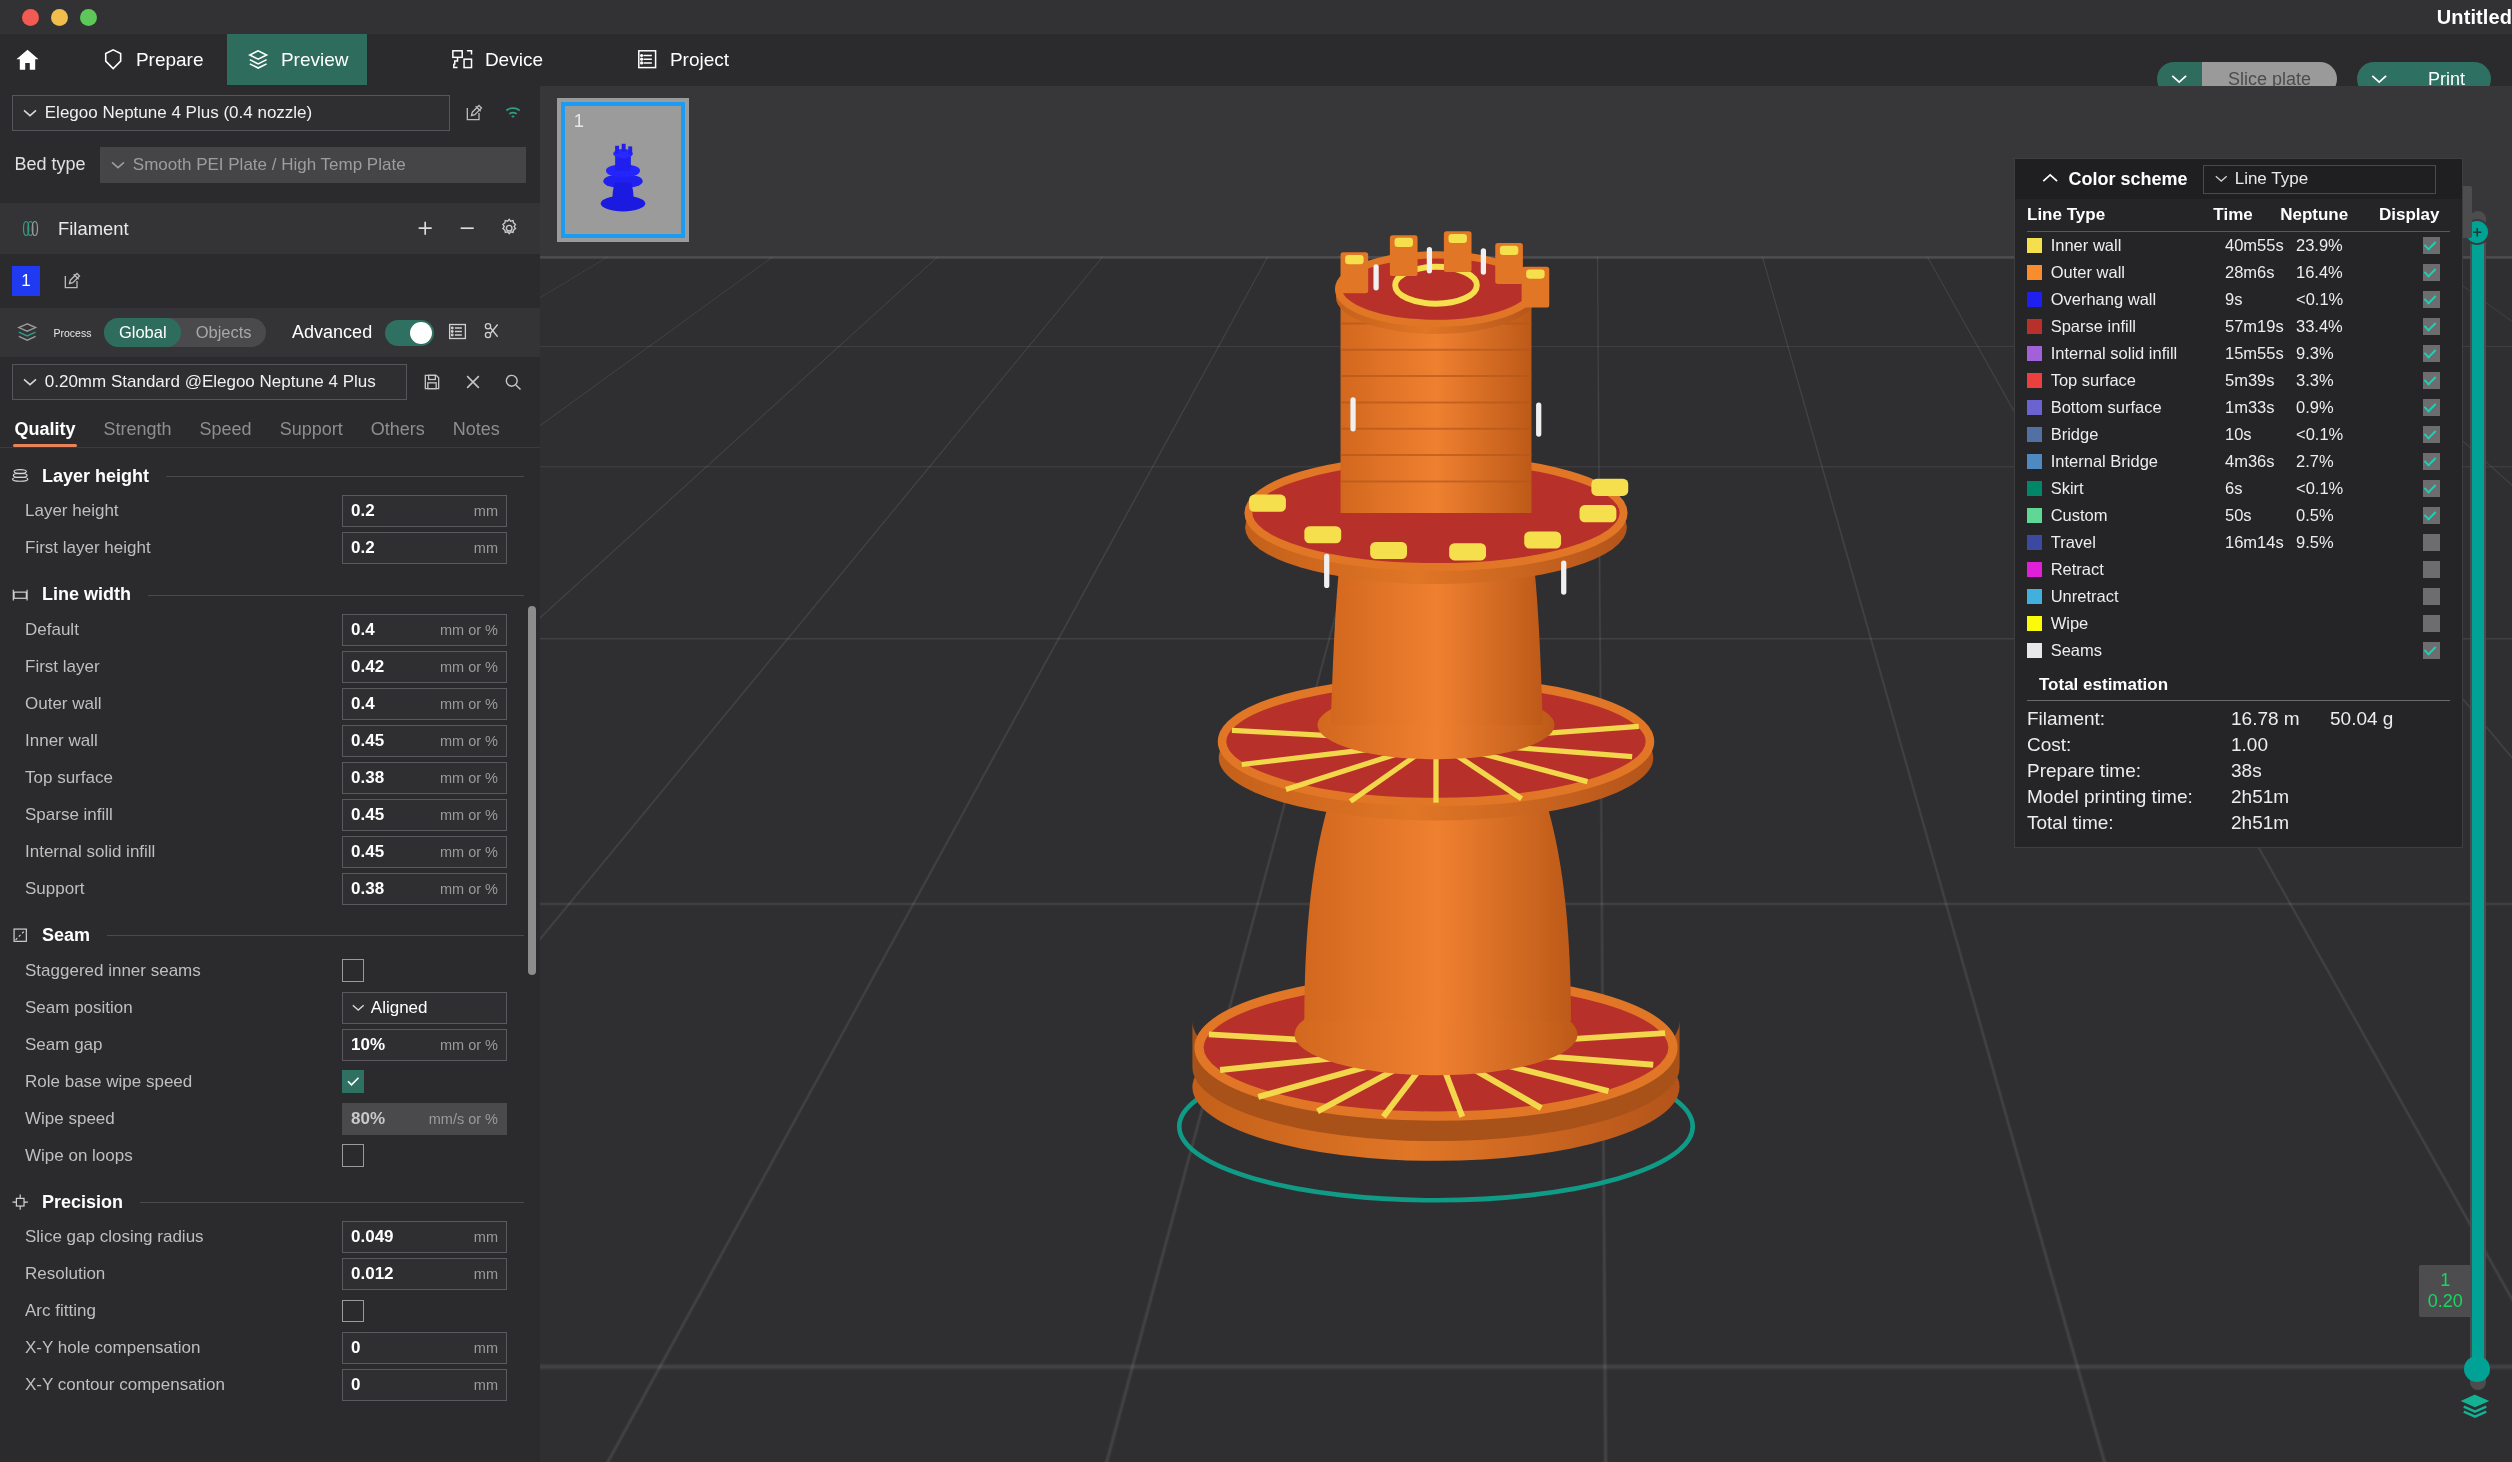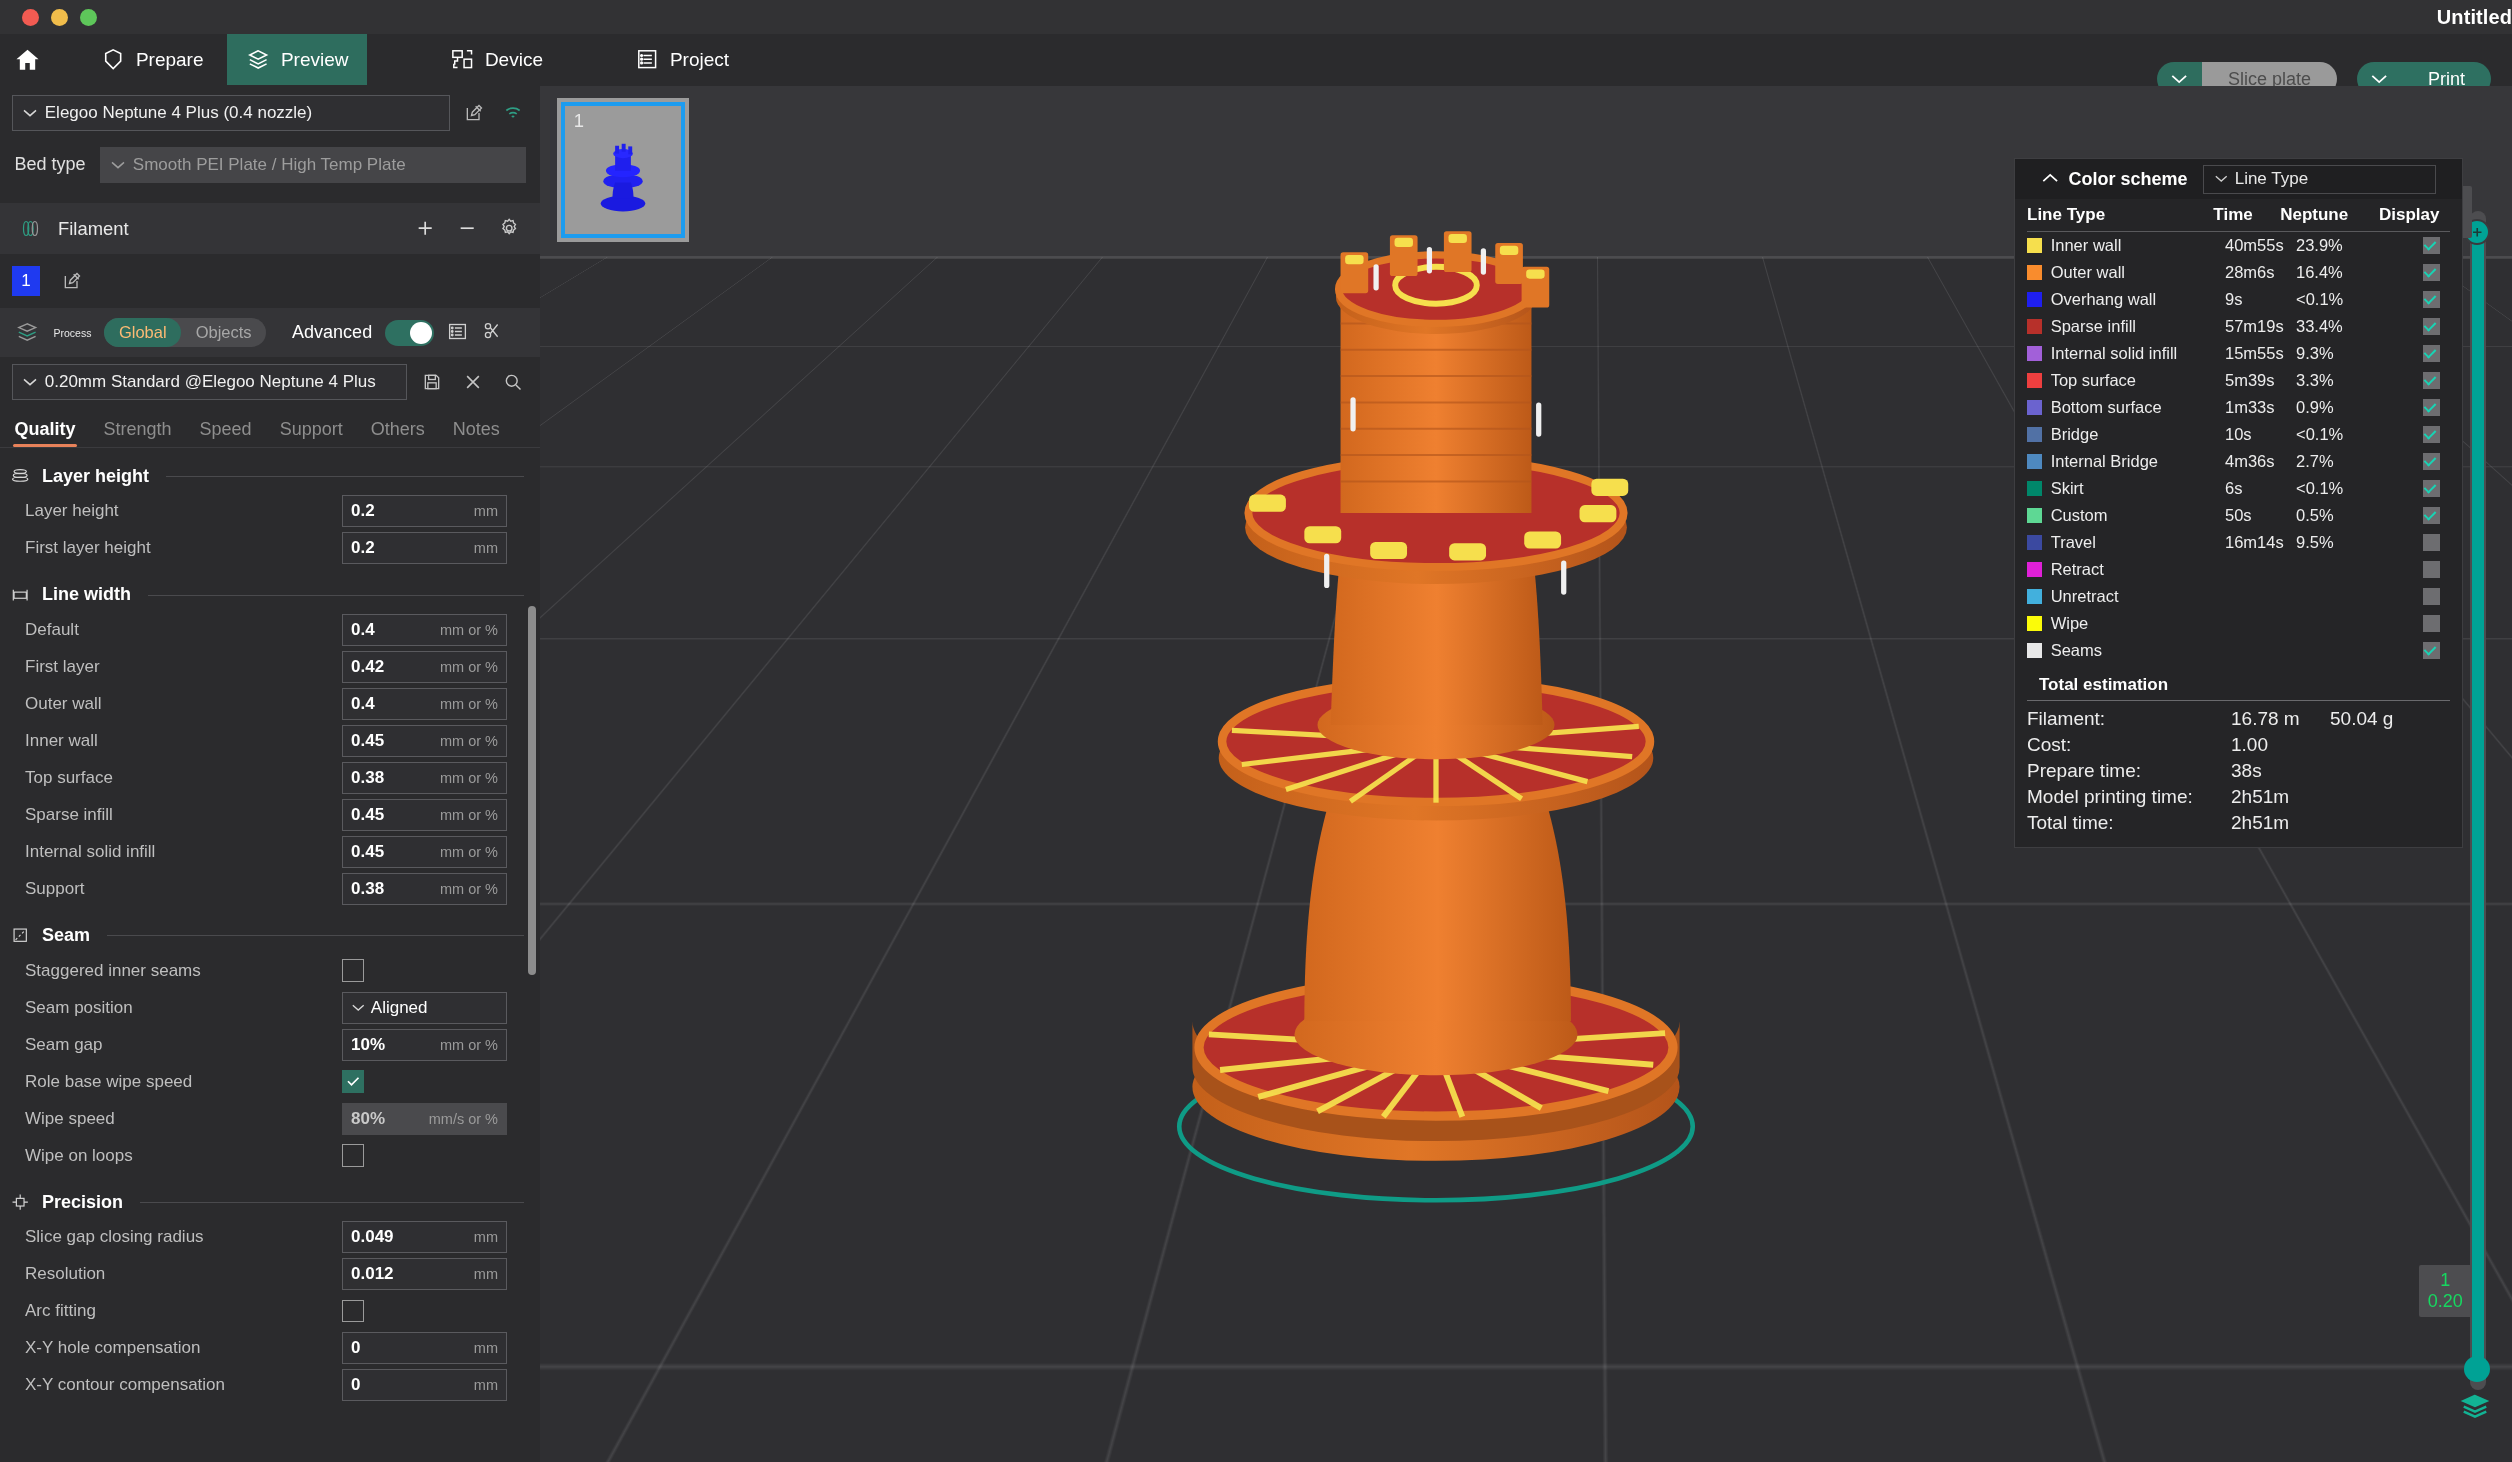--- a/index.html
+++ b/index.html
@@ -97,21 +97,21 @@
     font-size: 17px; margin-right: 8px;
   }
 
   .process-bar {
     height: 49px; background: #343437; display: flex; align-items: center; padding: 0 14.5px; gap: 13px;
   }
   .seg {
     display: flex; background: #4a4a4d; border-radius: 14.5px; height: 29px; align-items: center;
   }
   .seg .opt { padding: 0 14.5px; font-size: 16.5px; line-height: 29px; color: #a7a7a7; border-radius: 14.5px; cursor: pointer; }
-  .seg .opt.on { background: #2e6d5e; color: #fdba74; }
+  .seg .opt.on { background: #2e6d5e; color: #ffffff; }
   .adv-label { font-size: 18px; color: #fff; }
   .toggle {
     width: 49px; height: 26px; border-radius: 13px; background: #2e7061; position: relative; cursor: pointer;
   }
   .toggle .knob { position: absolute; right: 2px; top: 2px; width: 22.4px; height: 22.4px; border-radius: 50%; background: #fff; }
 
   .preset-row { height: 50px; display: flex; align-items: center; padding: 0 12px; gap: 10.5px; }
 
   .tabs {
     height: 41px; display: flex; align-items: flex-end; gap: 28px; padding: 0 14.5px;

